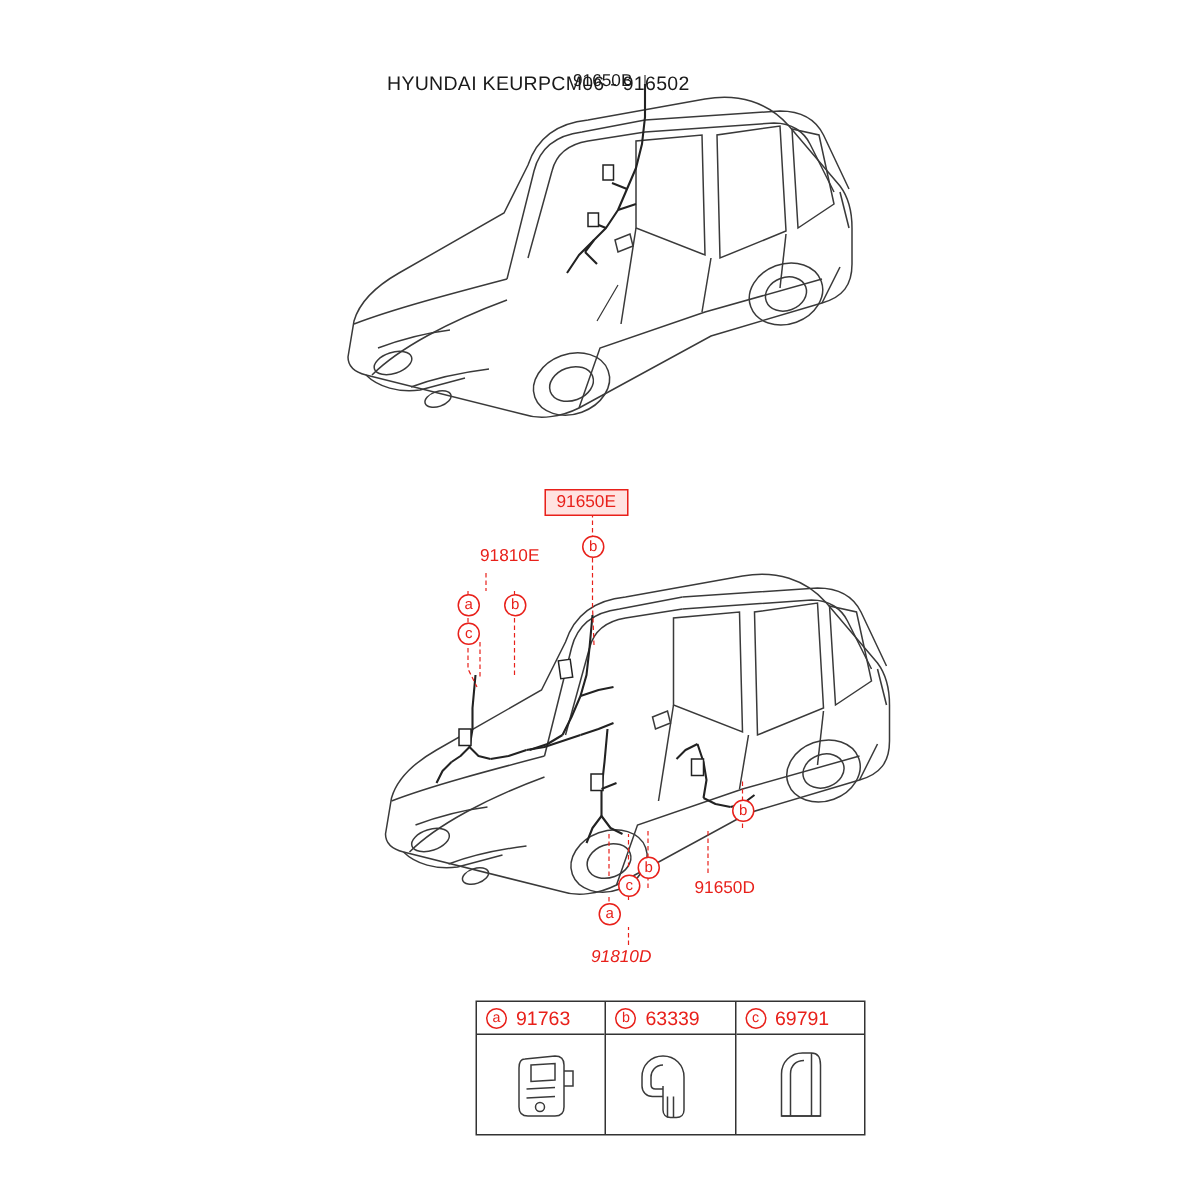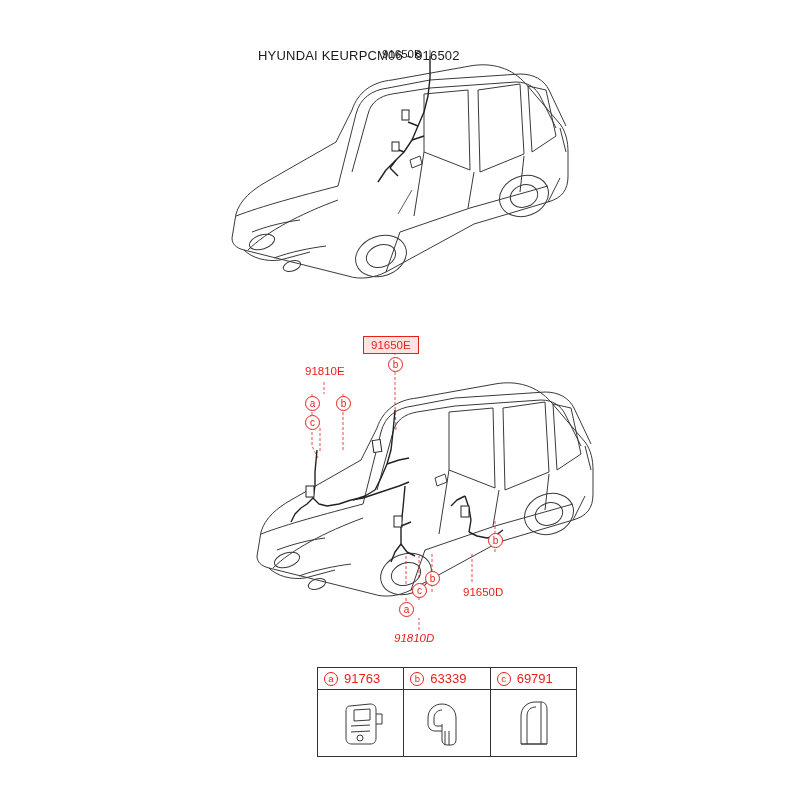--- a/index.html
+++ b/index.html
@@ -42,21 +42,20 @@
   }
   .boxed {
     position: absolute;
     font-size: 11.5px;
     color: #e8201a;
     border: 1px solid #e8201a;
     background: #ffe3e1;
     padding: 2px 7px 2px 7px;
     white-space: nowrap;
     line-height: 12px;
-    margin-top: 10px;
   }
   .bubble {
     position: absolute;
     width: 15px;
     height: 15px;
     border-radius: 50%;
     border: 1px solid #e8201a;
     color: #e8201a;
     font-size: 10px;
     line-height: 13px;
@@ -262,21 +261,21 @@
 
       <path class="lead" d="M472,582 L472,552"></path>
       <path class="lead" d="M495,552 L495,548"></path>
       <path class="lead" d="M495,534 L495,520"></path>
     </g>
   </svg>
 
   <div class="lbl black" style="left:382px; top:48px;">91650B</div>
 
   <div class="boxed" style="left:363px; top:326px;">91650E</div>
-  <div class="lbl" style="left:305px; top:365px;">91810E</div>
+  <div class="lbl" style="left:320px; top:365px;">91810E</div>
   <div class="lbl" style="left:394px; top:632px;font-style:italic;">91810D</div>
   <div class="lbl" style="left:463px; top:586px;">91650D</div>
 
   <div class="bubble" style="left:388px; top:357px;">b</div>
   <div class="bubble" style="left:305px; top:396px;">a</div>
   <div class="bubble" style="left:336px; top:396px;">b</div>
   <div class="bubble" style="left:305px; top:415px;">c</div>
 
   <div class="bubble" style="left:412px; top:583px;">c</div>
   <div class="bubble" style="left:399px; top:602px;">a</div>

